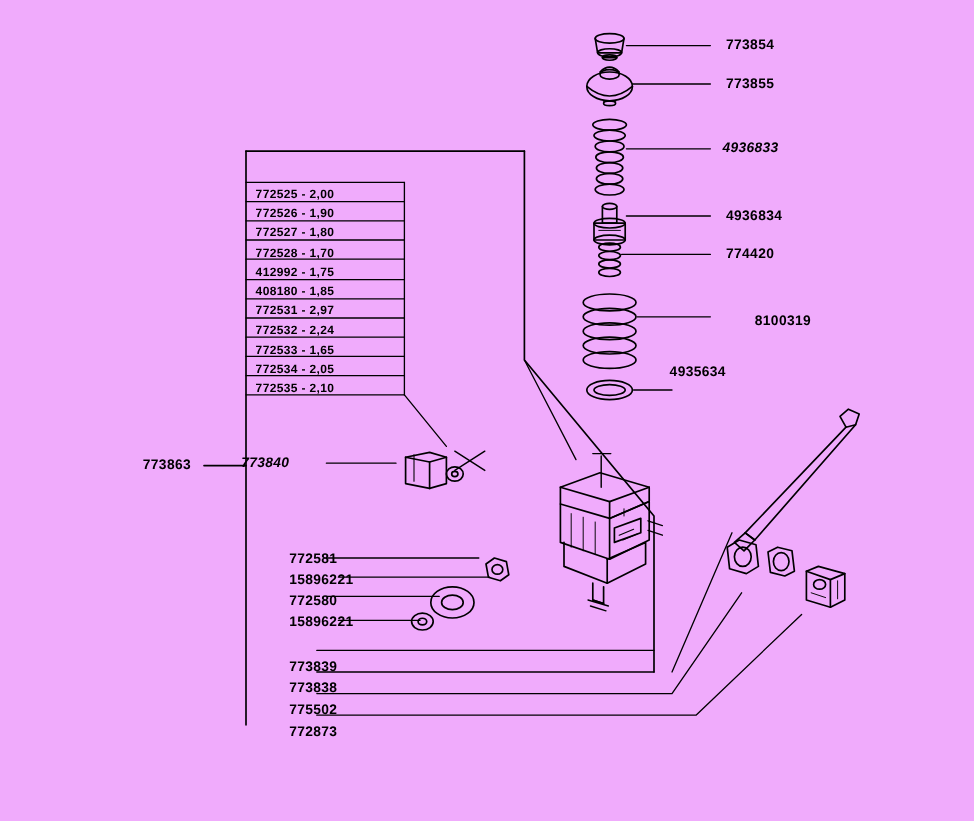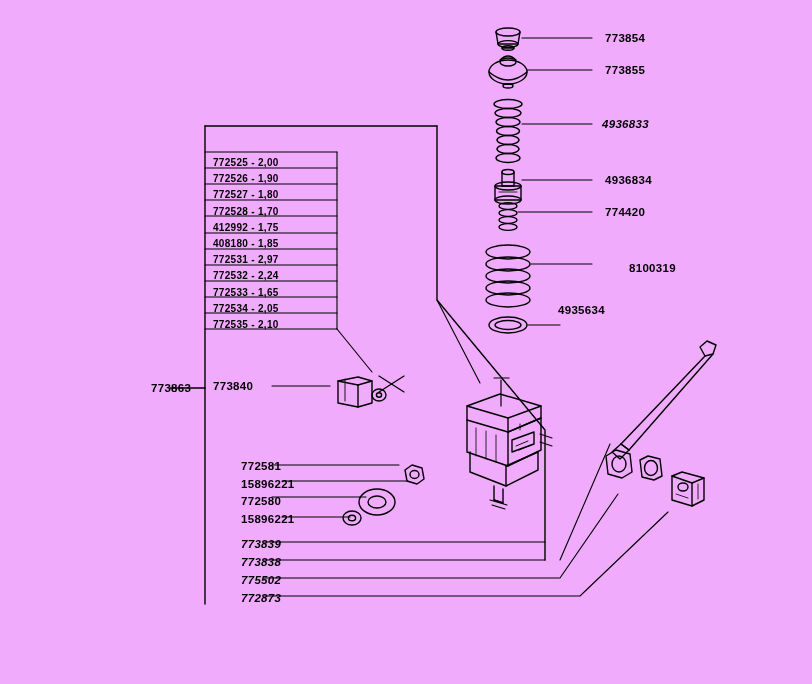--- a/index.html
+++ b/index.html
@@ -294,45 +294,45 @@
   </svg>
 
   <div class="lbl lbl-bold" style="left:605px; top:32px;">773854</div>
   <div class="lbl lbl-bold" style="left:605px; top:64px;">773855</div>
   <div class="lbl lbl-bold" style="left:602px; top:118px;font-style:italic;">4936833</div>
   <div class="lbl lbl-bold" style="left:605px; top:174px;">4936834</div>
   <div class="lbl lbl-bold" style="left:605px; top:206px;">774420</div>
   <div class="lbl lbl-bold" style="left:605px; top:262px;margin-left:24px;">8100319</div>
   <div class="lbl lbl-bold" style="left:558px; top:304px;">4935634</div>
 
-  <div class="lbl lbl-bold" style="left:119px; top:382px;margin-left:32px;">773863</div>
+  <div class="lbl lbl-bold" style="left:119px; top:382px;">773863</div>
 
   <div class="stack-list">
     <div>772525 - 2,00</div>
     <div>772526 - 1,90</div>
     <div>772527 - 1,80</div>
     <div>772528 - 1,70</div>
     <div>412992 - 1,75</div>
     <div>408180 - 1,85</div>
     <div>772531 - 2,97</div>
     <div>772532 - 2,24</div>
     <div>772533 - 1,65</div>
     <div>772534 - 2,05</div>
     <div>772535 - 2,10</div>
   </div>
 
-  <div class="lbl lbl-bold" style="left:213px; top:380px;">773840</div>
+  <div class="lbl lbl-bold" style="left:201px; top:380px;font-style:italic;">773840</div>
 
   <div class="grp-list" style="left:213px; top:458px;">
     <div>772581</div>
     <div>15896221</div>
     <div>772580</div>
     <div>15896221</div>
   </div>
 
-  <div class="grp-list" style="left:213px; top:535px; line-height:18px;font-style:italic;">
+  <div class="grp-list" style="left:213px; top:547px; line-height:18px;">
     <div>773839</div>
     <div>773838</div>
     <div>775502</div>
     <div>772873</div>
   </div>
 
 </div>
 
 </body></html>

